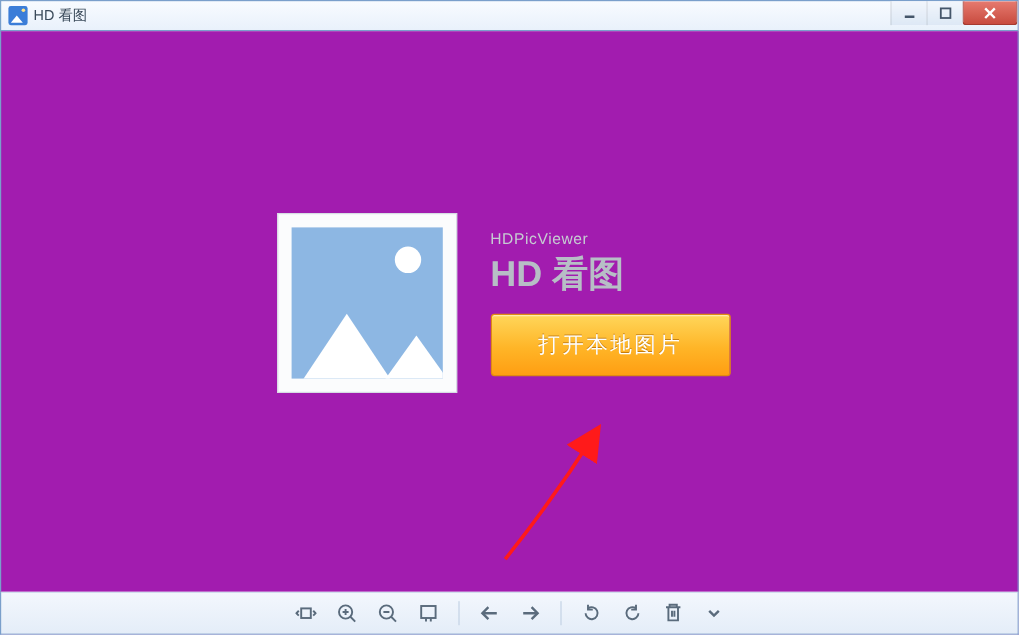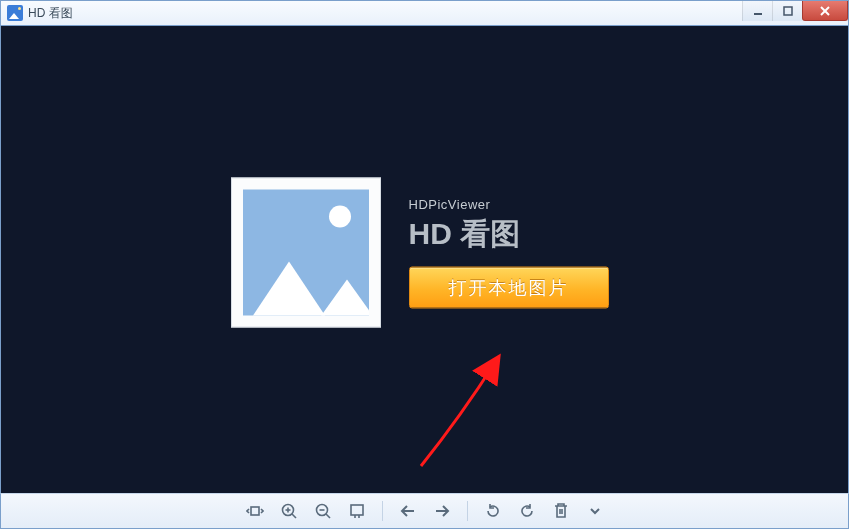--- a/index.html
+++ b/index.html
@@ -36,21 +36,21 @@
   .win-close {
     width: 46px;
     background: linear-gradient(#e67a6f,#c84b3f);
     border: 1px solid #a63a30;
     border-top: none;
     border-radius: 0 0 3px 3px;
   }
   
   .client {
     height: calc(100% - 26px - 36px);
-    background: #0f172a;
+    background: #a21caf;
     border-left: 1px solid #7a9fcb;
     border-right: 1px solid #7a9fcb;
     position: relative;
     overflow: hidden;
   }
   .center-wrap {
     position: absolute; left: 50%; top: 50%;
     transform: translate(-50%, -55%);
     display: flex; align-items: center; gap: 28px;
   }
@@ -75,21 +75,21 @@
     position: absolute; bottom: -6px; right: -8px;
     border-left: 30px solid transparent; border-right: 30px solid transparent;
     border-bottom: 42px solid #fff;
   }
   .text-col { min-width: 210px; }
   .brand-en { font-size: 13px; color: #c6ccd2; letter-spacing: .5px; }
   .brand-cn { font-size: 30px; font-weight: 600; color: #b7bec6; margin-top: 2px; }
   .slogan { font-size: 13px; color: #bfc6cd; margin-top: 8px; }
   .open-btn {
     margin-top: 12px;
-    width: 200px; height: 42px;
+    width: 200px; height: 52px;
     background: linear-gradient(#ffd65a,#ffb527 55%,#ff9e12);
     border: 1px solid #e08a12; border-radius: 3px;
     color: #fff; font-size: 18px; letter-spacing: 2px;
     text-shadow: 0 -1px 0 rgba(160,90,0,.6);
     box-shadow: inset 0 1px 0 rgba(255,255,255,.5);
     cursor: pointer;
   }
   
   .arrow-note {
     position: absolute; left: 400px; top: 310px; width: 140px; height: 140px; pointer-events:none;

